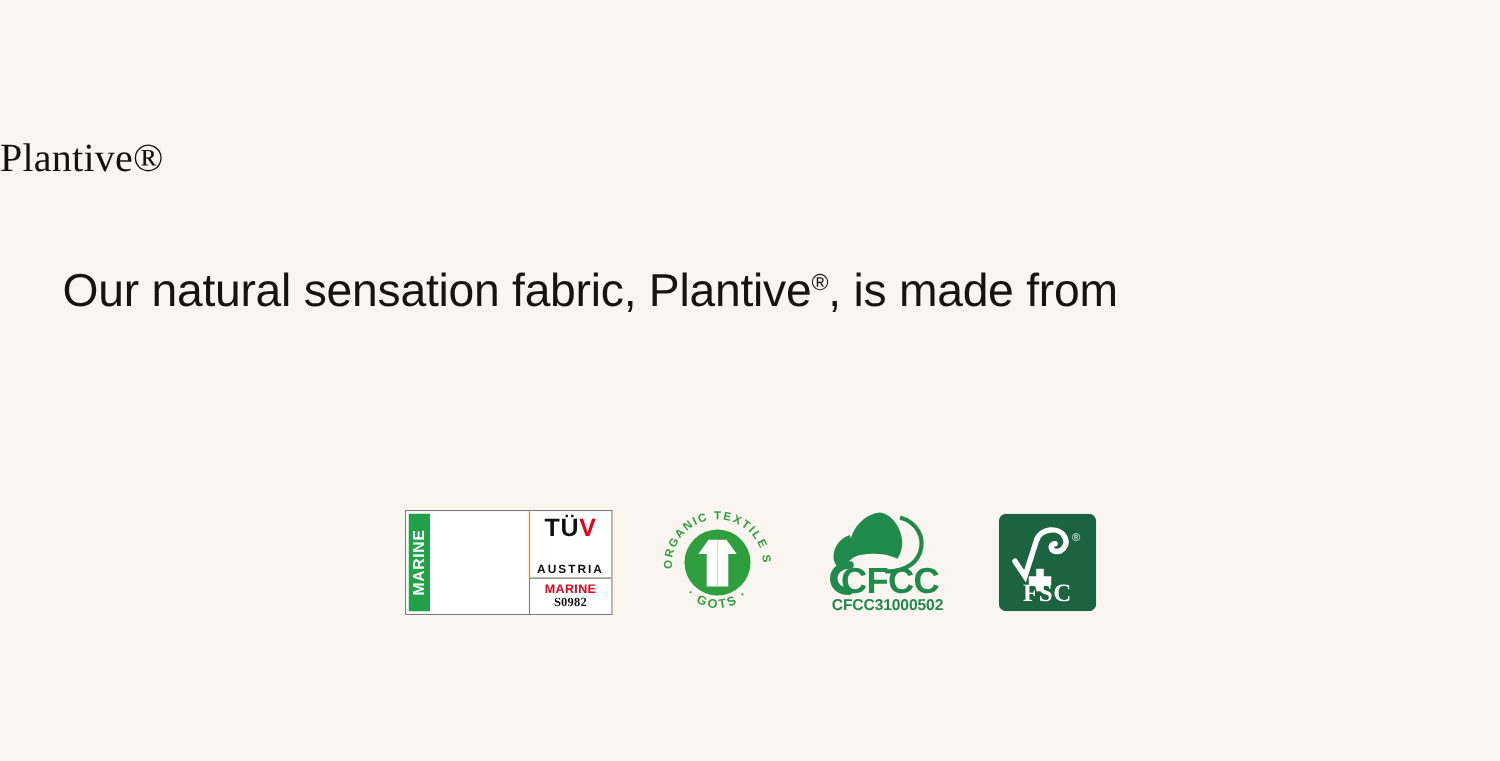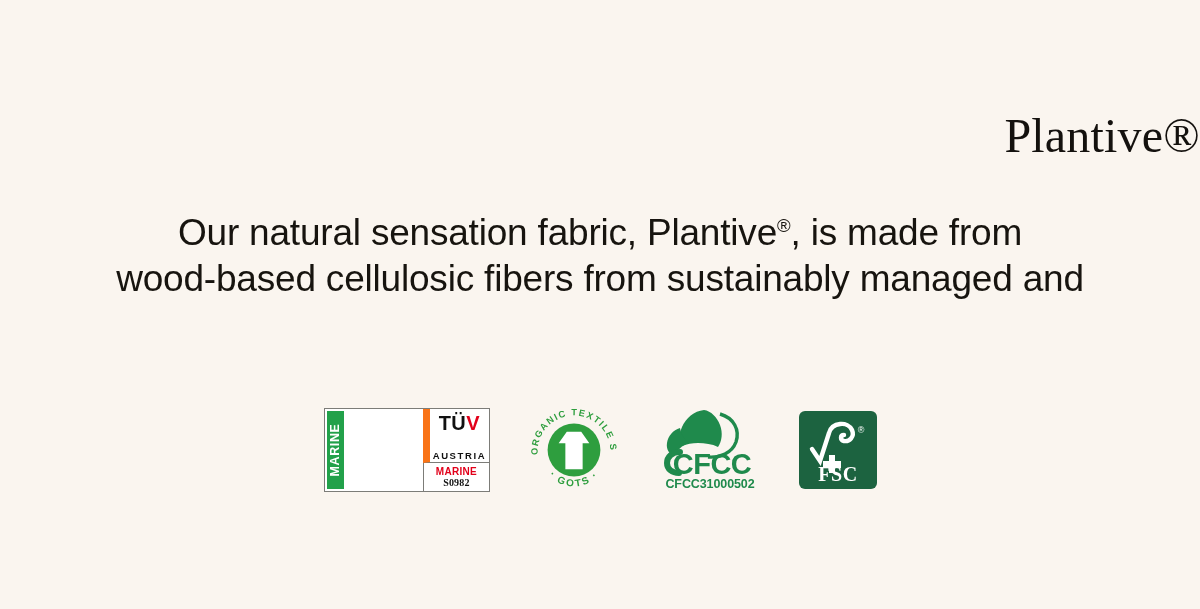--- a/index.html
+++ b/index.html
@@ -19,36 +19,36 @@
     height: 609px;
     background: #FAF5EF;
   }
 
   
   .brand-title {
     position: absolute;
     top: 108px;
     left: 0;
     width: 1200px;
-    text-align: right;
+    text-align: left;
     font-family: "Liberation Serif", "DejaVu Serif", serif;
-    font-size: 48px;
+    font-size: 32px;
     line-height: 1.15;
     font-weight: 400;
     color: #14110E;
     letter-spacing: 0.2px;
   }
 
   
   .body-copy {
     position: absolute;
     top: 210px;
     left: 50px;
     width: 1100px;
-    text-align: center;
+    text-align: left;
     font-family: "Liberation Sans", sans-serif;
     font-size: 37px;
     line-height: 46px;
     font-weight: 400;
     color: #17140F;
     letter-spacing: -0.2px;
   }
   .body-copy sup {
     font-size: 0.5em;
     vertical-align: super;
@@ -135,21 +135,21 @@
   }
   .ok-right {
     width: 66px;
     background: #ffffff;
     display: flex;
     flex-direction: column;
     box-sizing: border-box;
   }
   .tuv-block {
     flex: 1 1 auto;
-    border-left: 7px solid #f97316;
+    border-left: 1px solid #f97316;
     border-bottom: 1px solid #7c7c78;
     display: flex;
     flex-direction: column;
     align-items: center;
     justify-content: center;
     padding-top: 2px;
   }
   .tuv-word {
     font-family: "Liberation Sans", sans-serif;
     font-size: 20px;
@@ -234,21 +234,21 @@
 </style>
 </head>
 <body style="background: rgb(250, 245, 239);">
 
 <div class="page">
 
   <div class="brand-title">Plantive®</div>
 
   <div class="body-copy">
     <span><span>Our natural sensation fabric, Plantive</span><sup>®</sup><span>, is made from</span></span><br>
-    <span>wood-based cellulosic fibers from sustainably managed and</span><br>
+    <br>
   </div>
 
   <div class="badge-row">
 
     <div class="badge">
       <div class="badge-ok">
         <div class="ok-left">
           <div class="ok-marine-strip">
             <span>MARINE</span>
           </div>

